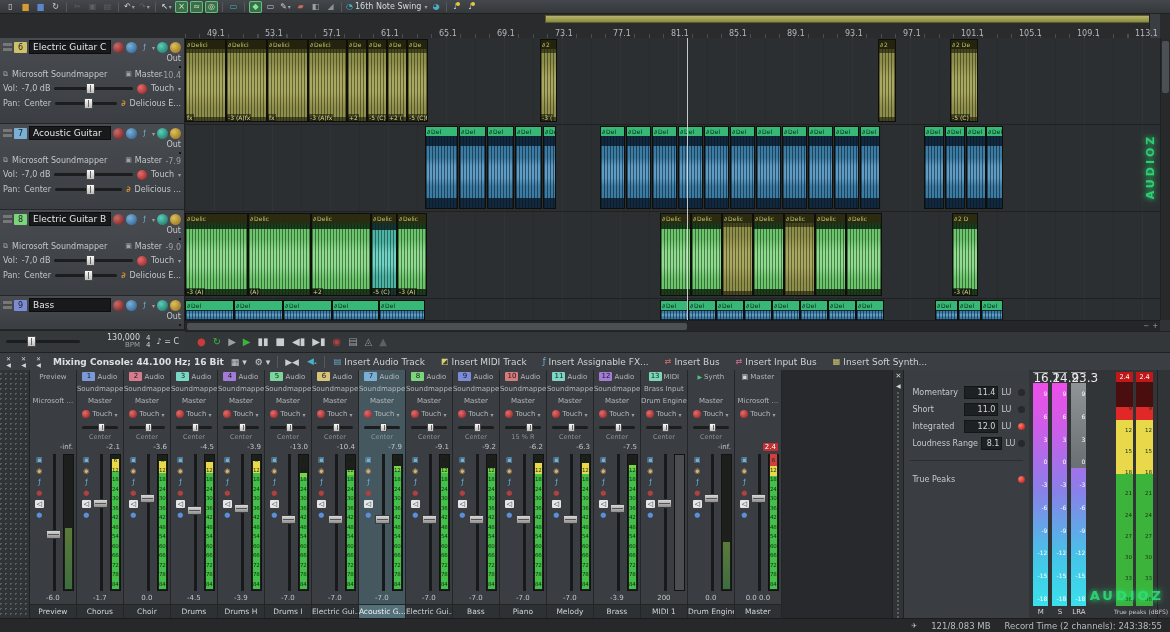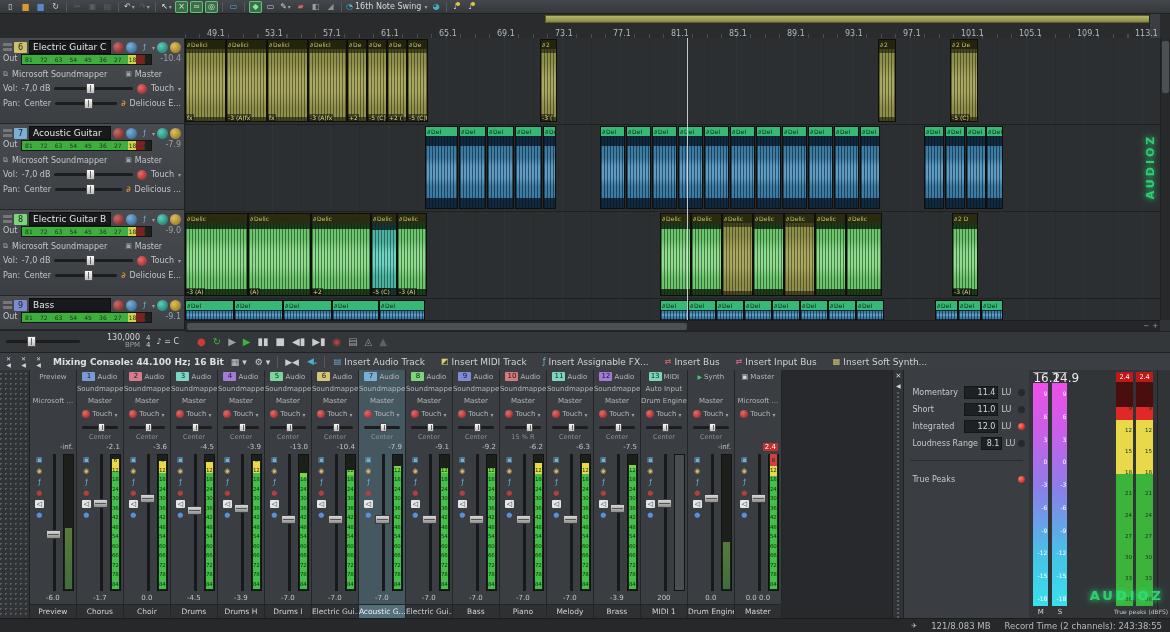--- a/index.html
+++ b/index.html
@@ -34,21 +34,21 @@
   
   #trackpanel{position:absolute;left:0;top:38px;width:185px;height:314px;background:#3d4145;border-right:1px solid #1d1f21;box-sizing:border-box;}
   .th{position:relative;border-bottom:1px solid #24262a;background:linear-gradient(#484c50,#3b3f43);
     padding:2px 3px;box-sizing:border-box;overflow:hidden;}
   .th-row1{display:flex;align-items:center;gap:2px;height:14px;}
   .grip{width:9px;height:9px;background:linear-gradient(#777 0 3px,transparent 3px 5px,#777 5px 8px,transparent 8px);flex:none;}
   .tnum{width:13px;height:11px;font-size:8px;color:#1c1e20;display:flex;align-items:center;justify-content:center;border-radius:1px;flex:none;}
   .tname{flex:1;height:12px;background:#17191b;color:#e2e5e7;font-size:9px;display:flex;align-items:center;
     padding:0 3px;border:1px solid #0c0d0e;min-width:0;white-space:nowrap;overflow:hidden;}
   .ticon{width:11px;height:11px;border-radius:50%;font-size:7px;line-height:11px;text-align:center;flex:none;}
-  .th-out{display:flex;align-items:flex-start;gap:3px;height:13px;font-size:8px;color:#c2c6c9;}
+  .th-out{display:flex;align-items:flex-end;gap:3px;height:13px;font-size:8px;color:#c2c6c9;flex-direction:column;}
   .hmeter{position:relative;flex:1;height:9px;background:#1d211d;border:1px solid #141614;overflow:hidden;}
   .hmeter-fill{position:absolute;left:0;top:0;bottom:0;
     background:linear-gradient(90deg,#3fae3f 0 86%,#cfd24a 86% 93%,#7a2222 93%);}
   .hmeter-nums{position:absolute;inset:0;display:flex;align-items:center;justify-content:space-around;
     font-size:6px;color:#103a10;}
   .th-peak{font-size:8px;color:#9aa0a4;width:26px;text-align:right;flex:none;}
   .th-io{display:flex;align-items:center;gap:4px;height:14px;font-size:8px;color:#c2c6c9;white-space:nowrap;}
   .miniico{font-size:7px;color:#9fa4a8;}
   .busbox{display:flex;align-items:center;gap:3px;margin-left:14px;}
   .th-slid{display:flex;align-items:center;gap:4px;height:15px;font-size:8px;color:#c2c6c9;white-space:nowrap;}
@@ -1742,21 +1742,21 @@
             </div>
           </div>
           <div class="s-val">-3.9</div>
           <div class="s-name">Brass</div>
         </div>
         <div class="strip">
           <div class="s-type">
             <span class="s-badge" style="background: rgb(123, 214, 184);">13</span>
             <span>MIDI</span>
           </div>
-          <div class="s-io">Auto Input</div>
+          <div class="s-io">Brass Input</div>
           <div class="s-bus">Drum Engine</div>
           <div class="s-auto">
             <span class="s-knob"></span>
             <span>Touch</span>
             <span class="ddv">▾</span>
           </div>
           <div class="s-pan">
             <span class="sgroove">
               <span class="shandle" style="left: 44%; width: 7px; height: 9px; top: -3px;"></span>
             </span>
@@ -1943,20 +1943,39 @@
               <i style="font-style: normal;">-3</i>
               <i style="font-style: normal;">-6</i>
               <i style="font-style: normal;">-9</i>
               <i style="font-style: normal;">-12</i>
               <i style="font-style: normal;">-15</i>
               <i style="font-style: normal;">-18</i>
             </div>
           </div>
           <div class="lulbl">S</div>
         </div>
+        <div class="lubar">
+          <div class="luval">23.3</div>
+          <div class="lubarbody">
+            <div class="lugray" style="height: 38%;"></div>
+            <div class="luticks">
+              <i style="font-style: normal;">9</i>
+              <i style="font-style: normal;">6</i>
+              <i style="font-style: normal;">3</i>
+              <i style="font-style: normal;">0</i>
+              <i style="font-style: normal;">-3</i>
+              <i style="font-style: normal;">-6</i>
+              <i style="font-style: normal;">-9</i>
+              <i style="font-style: normal;">-12</i>
+              <i style="font-style: normal;">-15</i>
+              <i style="font-style: normal;">-18</i>
+            </div>
+          </div>
+          <div class="lulbl">LRA</div>
+        </div>
       </div>
     <div id="peakmeters">
         <div class="pkbar">
           <div class="pkval">2.4</div>
           <div class="pkbody">
             <div class="pkticks">
               <i style="font-style: normal;">6</i>
               <i style="font-style: normal;">9</i>
               <i style="font-style: normal;">12</i>
               <i style="font-style: normal;">15</i>

